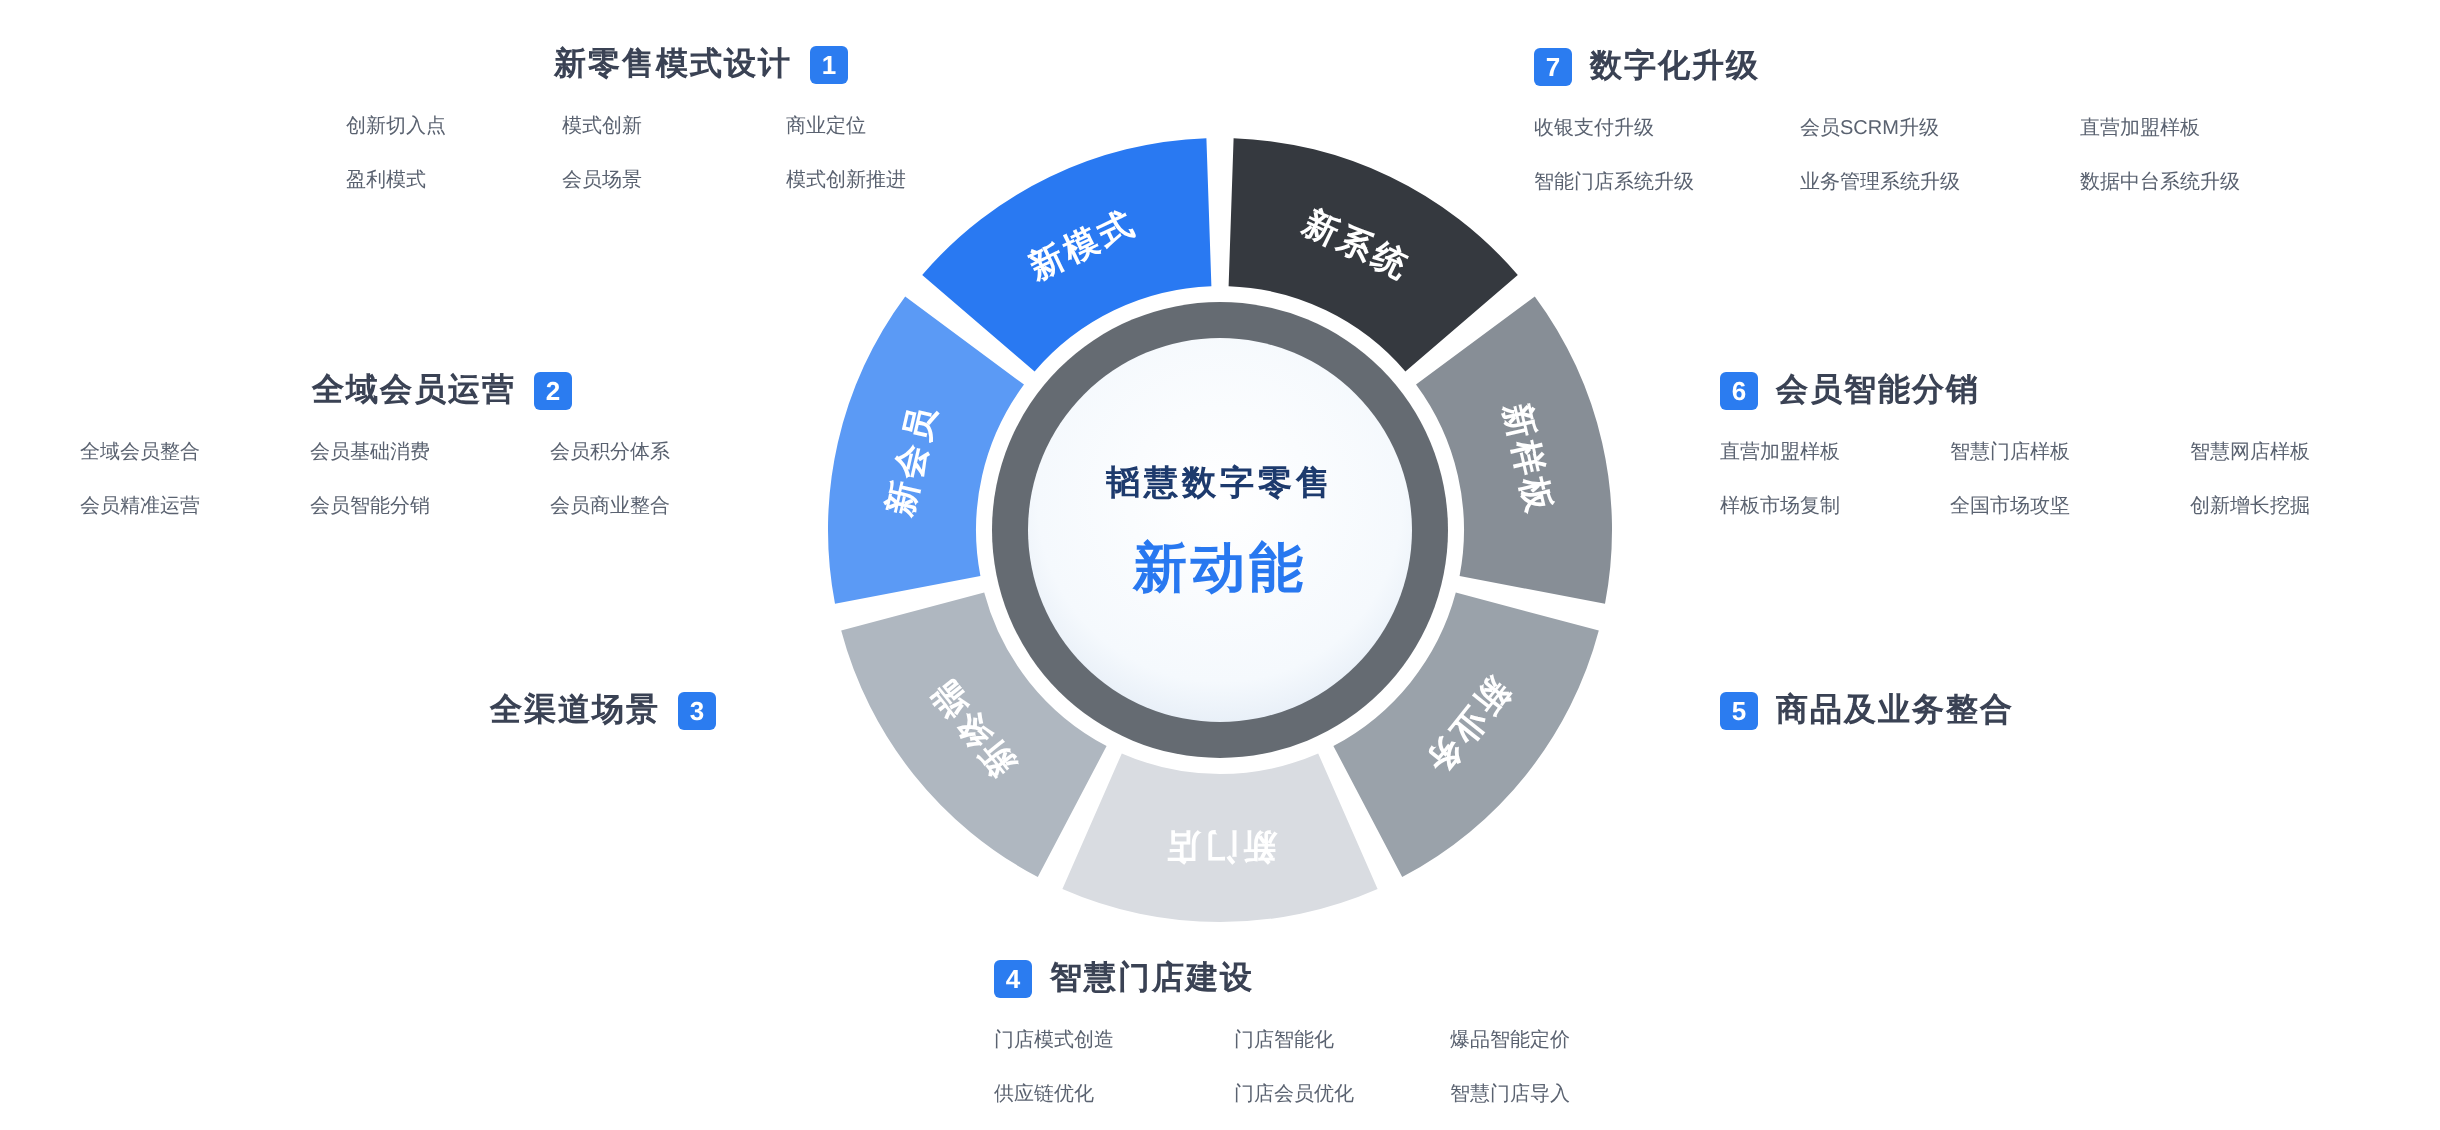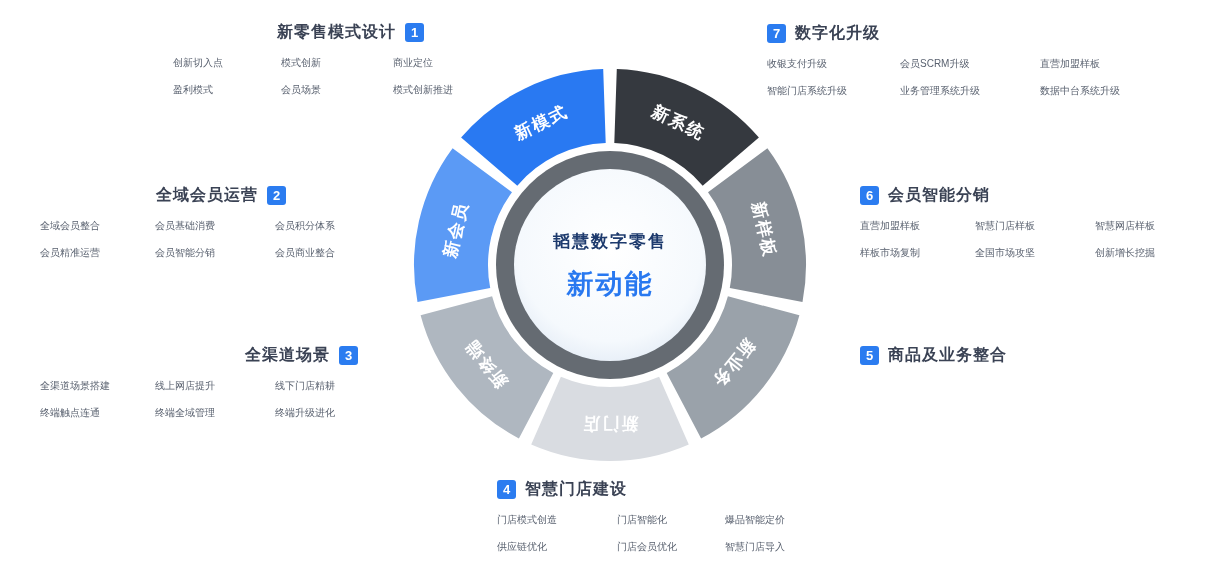--- a/index.html
+++ b/index.html
@@ -109,28 +109,20 @@
       <span>会员智能分销</span>
       <span>会员商业整合</span>
     </div>
   </div>
 
   <div class="group g3">
     <div class="title-row">
       <span class="group-title">全渠道场景</span>
       <span class="badge">3</span>
     </div>
-    <div class="items">
-      <span>全渠道场景搭建</span>
-      <span>线上网店提升</span>
-      <span>线下门店精耕</span>
-      <span>终端触点连通</span>
-      <span>终端全域管理</span>
-      <span>终端升级进化</span>
-    </div>
   </div>
 
   <div class="group g4">
     <div class="title-row">
       <span class="badge">4</span>
       <span class="group-title">智慧门店建设</span>
     </div>
     <div class="items">
       <span>门店模式创造</span>
       <span>门店智能化</span>

